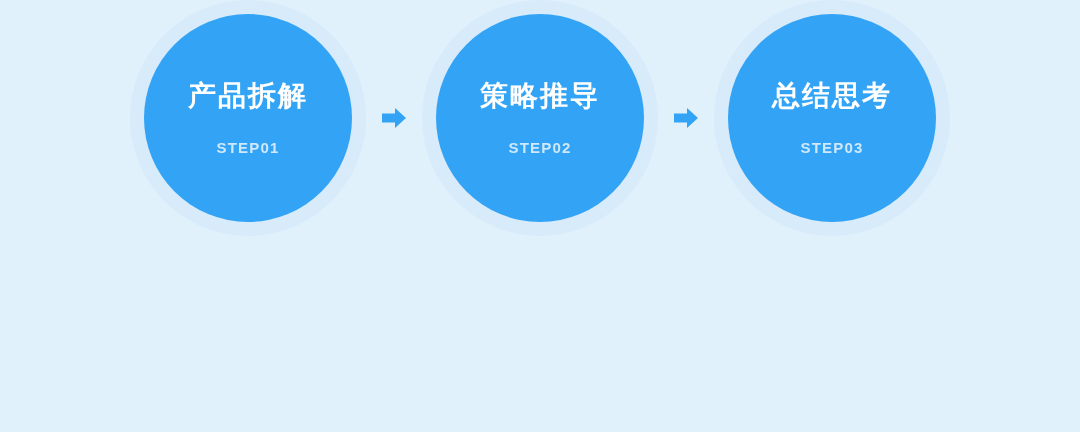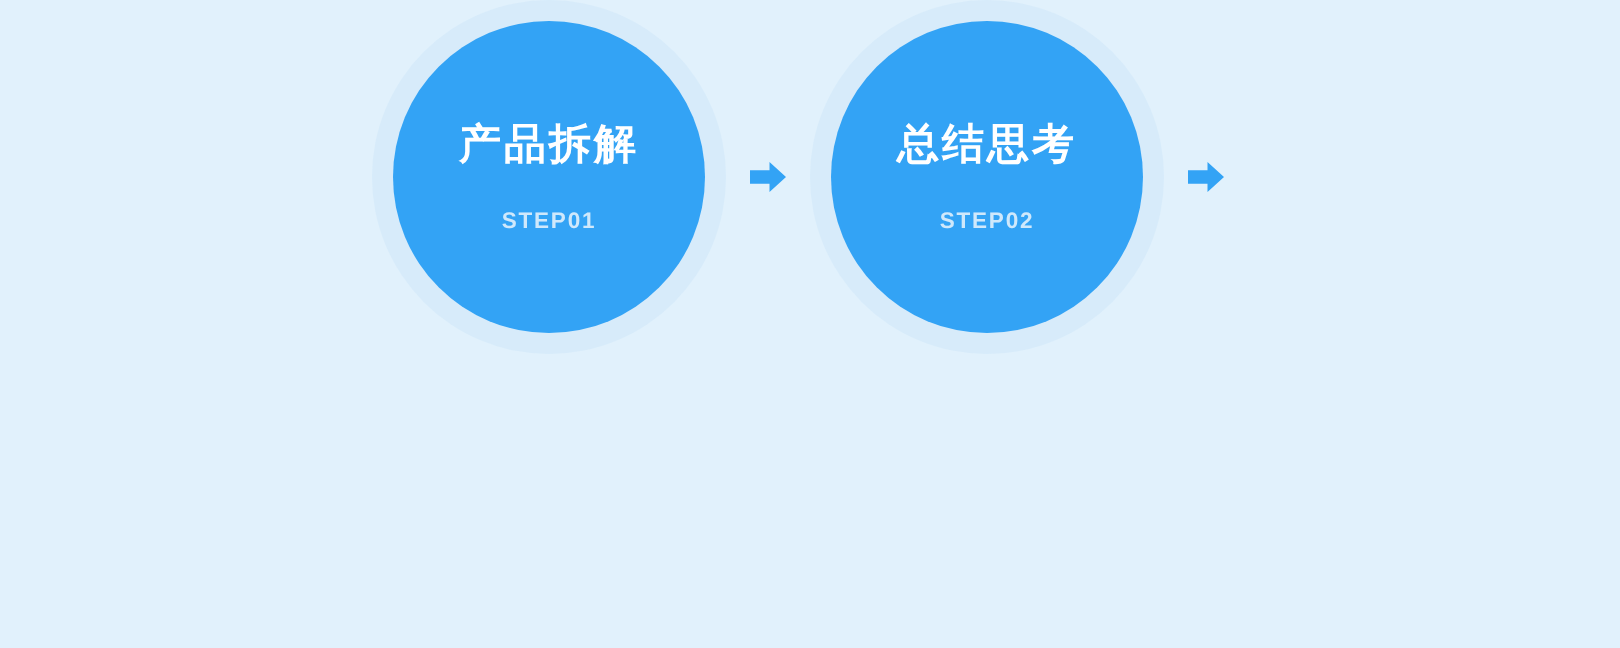--- a/index.html
+++ b/index.html
@@ -132,28 +132,36 @@
         <svg width="26" height="22" viewBox="0 0 26 22" aria-hidden="true">
           <path d="M1 6.5 H14 V1 L25 11 L14 21 V15.5 H1 Z" fill="#33a3f5"></path>
         </svg>
       </span>
     </div>
 
     <div class="step">
       <div class="halo"></div>
       <div class="disc"></div>
       <div class="labels">
-        <span class="title-cn">总结思考</span>
+        <span class="title-cn">策略推导</span>
         <span class="step-code">STEP02</span>
       </div>
     </div>
 
     <div class="connector">
       <span>
         <svg width="26" height="22" viewBox="0 0 26 22" aria-hidden="true">
           <path d="M1 6.5 H14 V1 L25 11 L14 21 V15.5 H1 Z" fill="#33a3f5"></path>
         </svg>
       </span>
     </div>
 
+    <div class="step">
+      <div class="halo"></div>
+      <div class="disc"></div>
+      <div class="labels">
+        <span class="title-cn">总结思考</span>
+        <span class="step-code">STEP03</span>
+      </div>
+    </div>
 
   </div>
 </div>
 
 </body></html>

